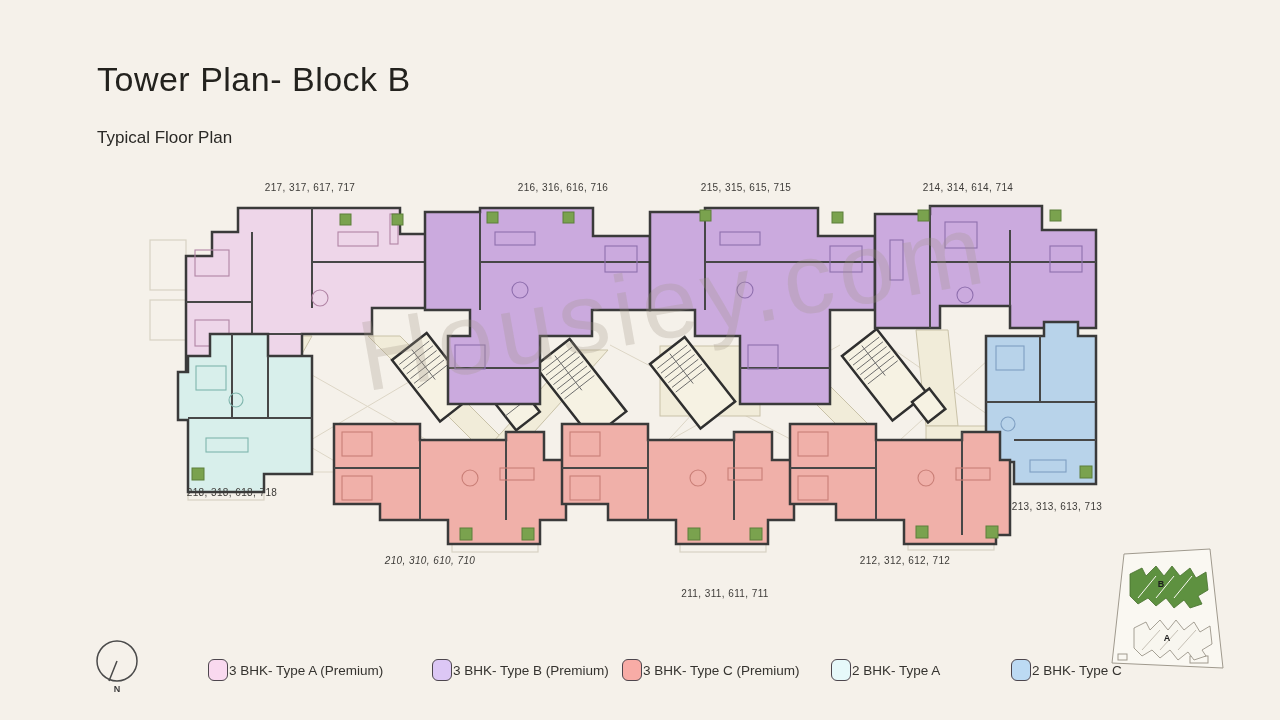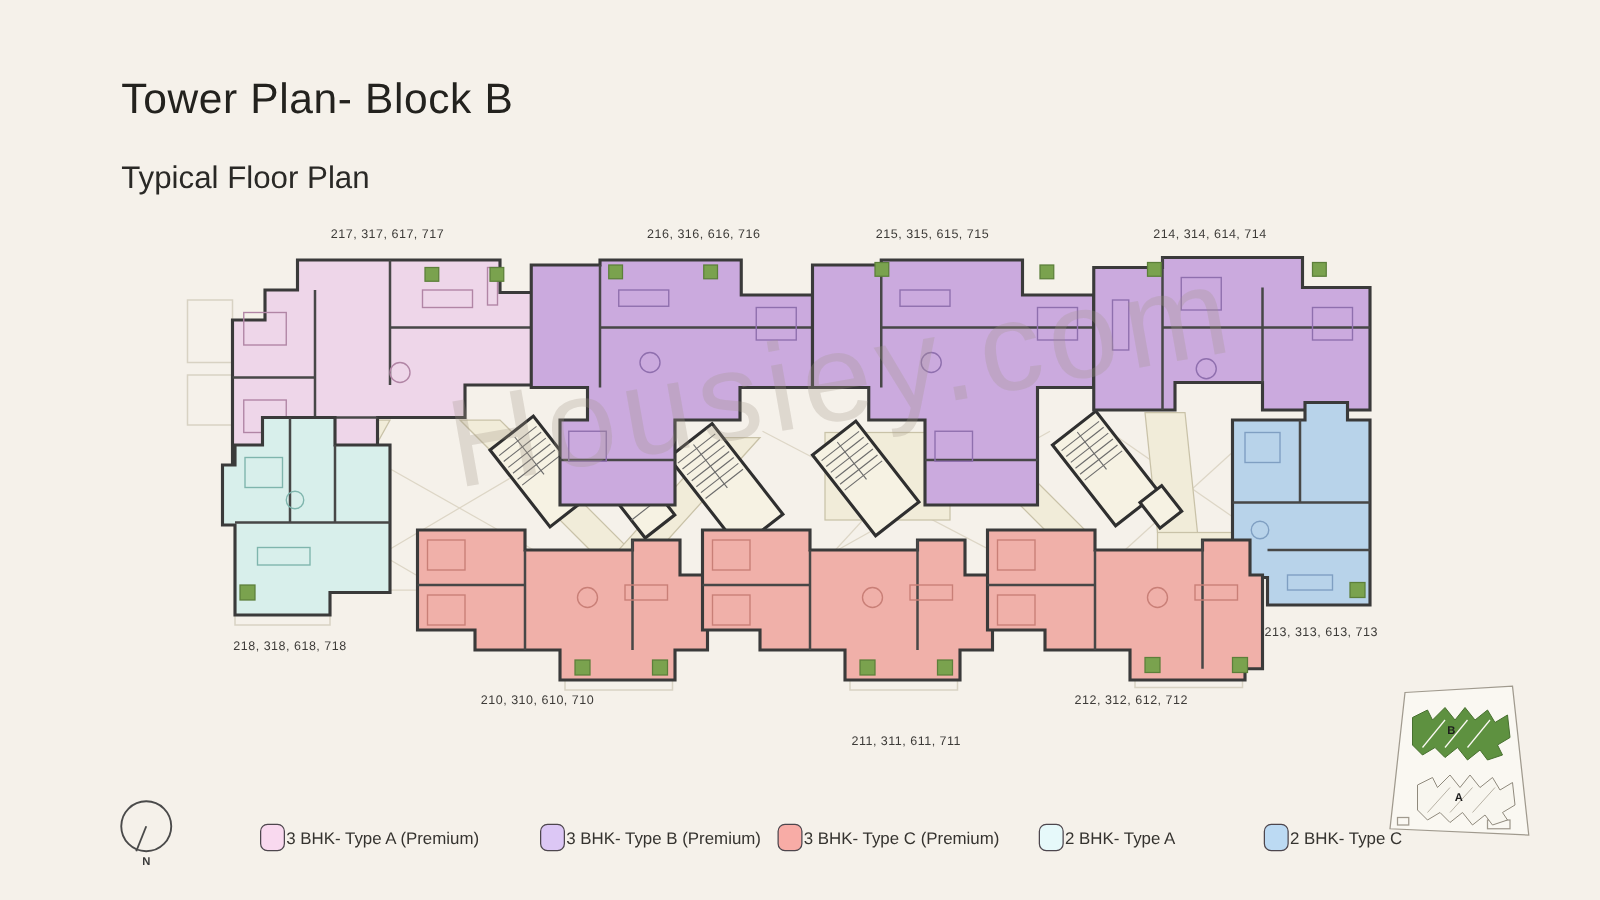--- a/index.html
+++ b/index.html
@@ -1,19 +1,19 @@
 <!DOCTYPE html>
 <html><head>
 <meta charset="utf-8">
 <style>
   html,body{margin:0;padding:0;}
   body{width:1280px;height:720px;overflow:hidden;font-family:"Liberation Sans",sans-serif;}
   .page{position:relative;width:1280px;height:720px;background:#f5f1ea;padding-left:44px;}
   .title{position:absolute;left:97px;top:60px;font-size:34px;letter-spacing:.5px;color:#23221e;font-weight:500;}
-  .subtitle{position:absolute;left:97px;top:128px;font-size:25px;color:#2a2926;font-weight:400;}
+  .subtitle{position:absolute;left:97px;top:128px;font-size:17px;color:#2a2926;font-weight:400;}
   .plansvg{position:absolute;left:0;top:0;}
   .ulabel{position:absolute;font-size:10px;color:#3d3b38;letter-spacing:.4px;white-space:nowrap;transform:translateX(-50%);}
   .watermark{position:absolute;left:360px;top:300px;font-size:100px;letter-spacing:6px;color:rgba(160,150,136,.28);transform:rotate(-10deg);transform-origin:left center;white-space:nowrap;pointer-events:none;}
   .legend{position:absolute;left:0;top:0;width:1280px;height:720px;pointer-events:none;}
   .legend-item{position:absolute;top:659px;display:flex;align-items:center;gap:1px;}
   .swatch{width:20px;height:22px;border:1.6px solid #4d464d;border-radius:6px;box-sizing:border-box;}
   .legend-label{font-size:13.5px;color:#35332f;}
   .north-n{position:absolute;left:117px;top:684px;font-size:9px;font-weight:bold;color:#3a3a3a;transform:translateX(-50%);}
   .kp-letter{position:absolute;font-size:9px;font-weight:bold;color:#1d1d1d;transform:translate(-50%,-50%);}
   .wall{stroke:#3a3a3a;stroke-width:2.5;stroke-linejoin:miter;}
@@ -261,23 +261,23 @@
       </g>
     </g>
   </svg>
 
   <div class="watermark">Housiey.com</div>
 
   <div class="ulabel" style="left:310px;top:182px;">217, 317, 617, 717</div>
   <div class="ulabel" style="left:563px;top:182px;">216, 316, 616, 716</div>
   <div class="ulabel" style="left:746px;top:182px;">215, 315, 615, 715</div>
   <div class="ulabel" style="left:968px;top:182px;">214, 314, 614, 714</div>
-  <div class="ulabel" style="left:232px;top:512px;">218, 318, 618, 718</div>
+  <div class="ulabel" style="left:232px;top:487px;">218, 318, 618, 718</div>
   <div class="ulabel" style="left:1057px;top:501px;">213, 313, 613, 713</div>
-  <div class="ulabel" style="left:430px;top:555px;">210, 310, 610, 710</div>
+  <div class="ulabel" style="left:430px;top:555px;font-style:italic;">210, 310, 610, 710</div>
   <div class="ulabel" style="left:677px;top:588px;margin-left:48px;">211, 311, 611, 711</div>
   <div class="ulabel" style="left:905px;top:555px;">212, 312, 612, 712</div>
 
   <div class="north-n">N</div>
 
   <div class="kp-letter" style="left:1161px;top:584px;">B</div>
   <div class="kp-letter" style="left:1167px;top:638px;">A</div>
 
   <div class="legend">
     <div class="legend-item" style="left:208px;">

